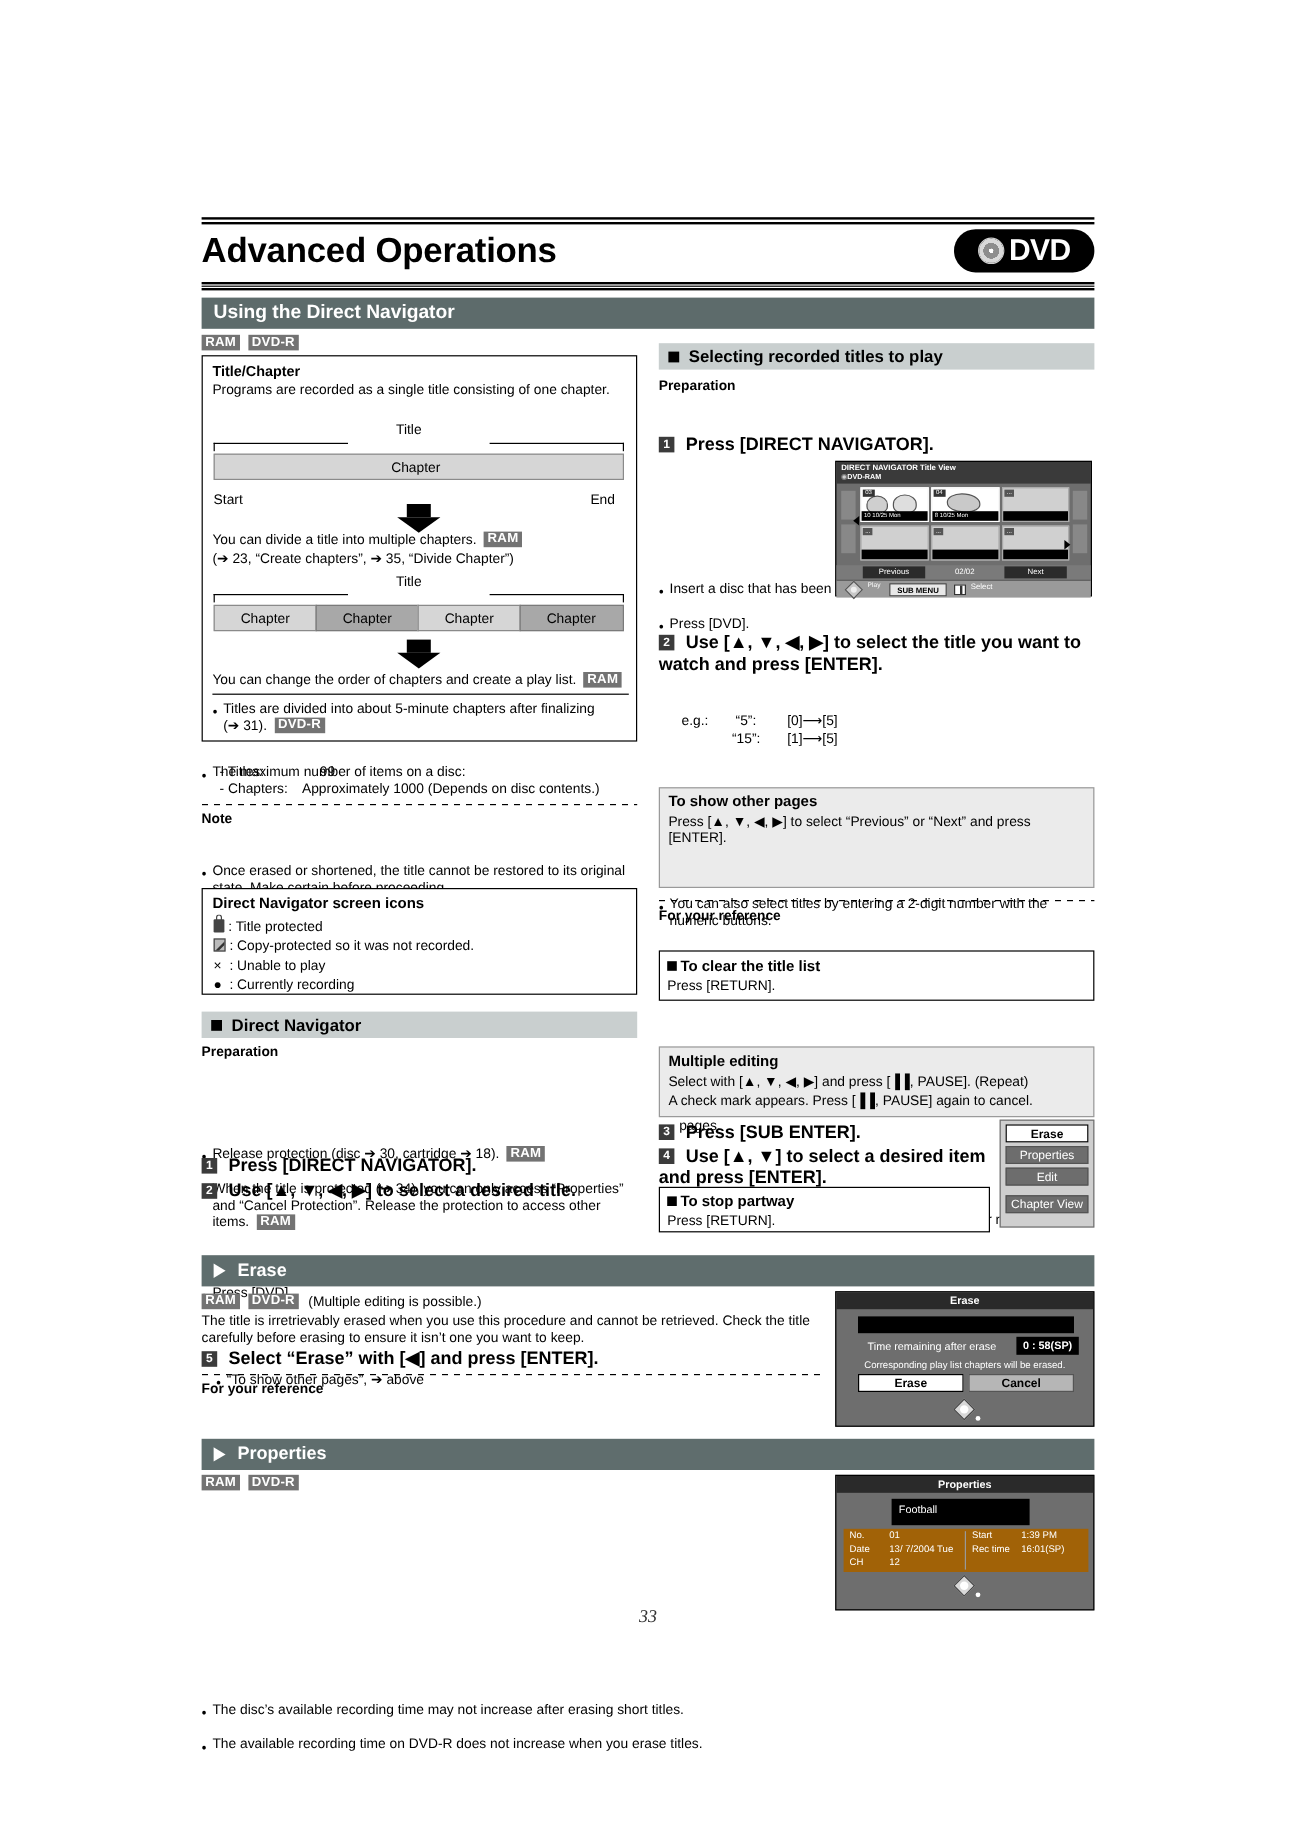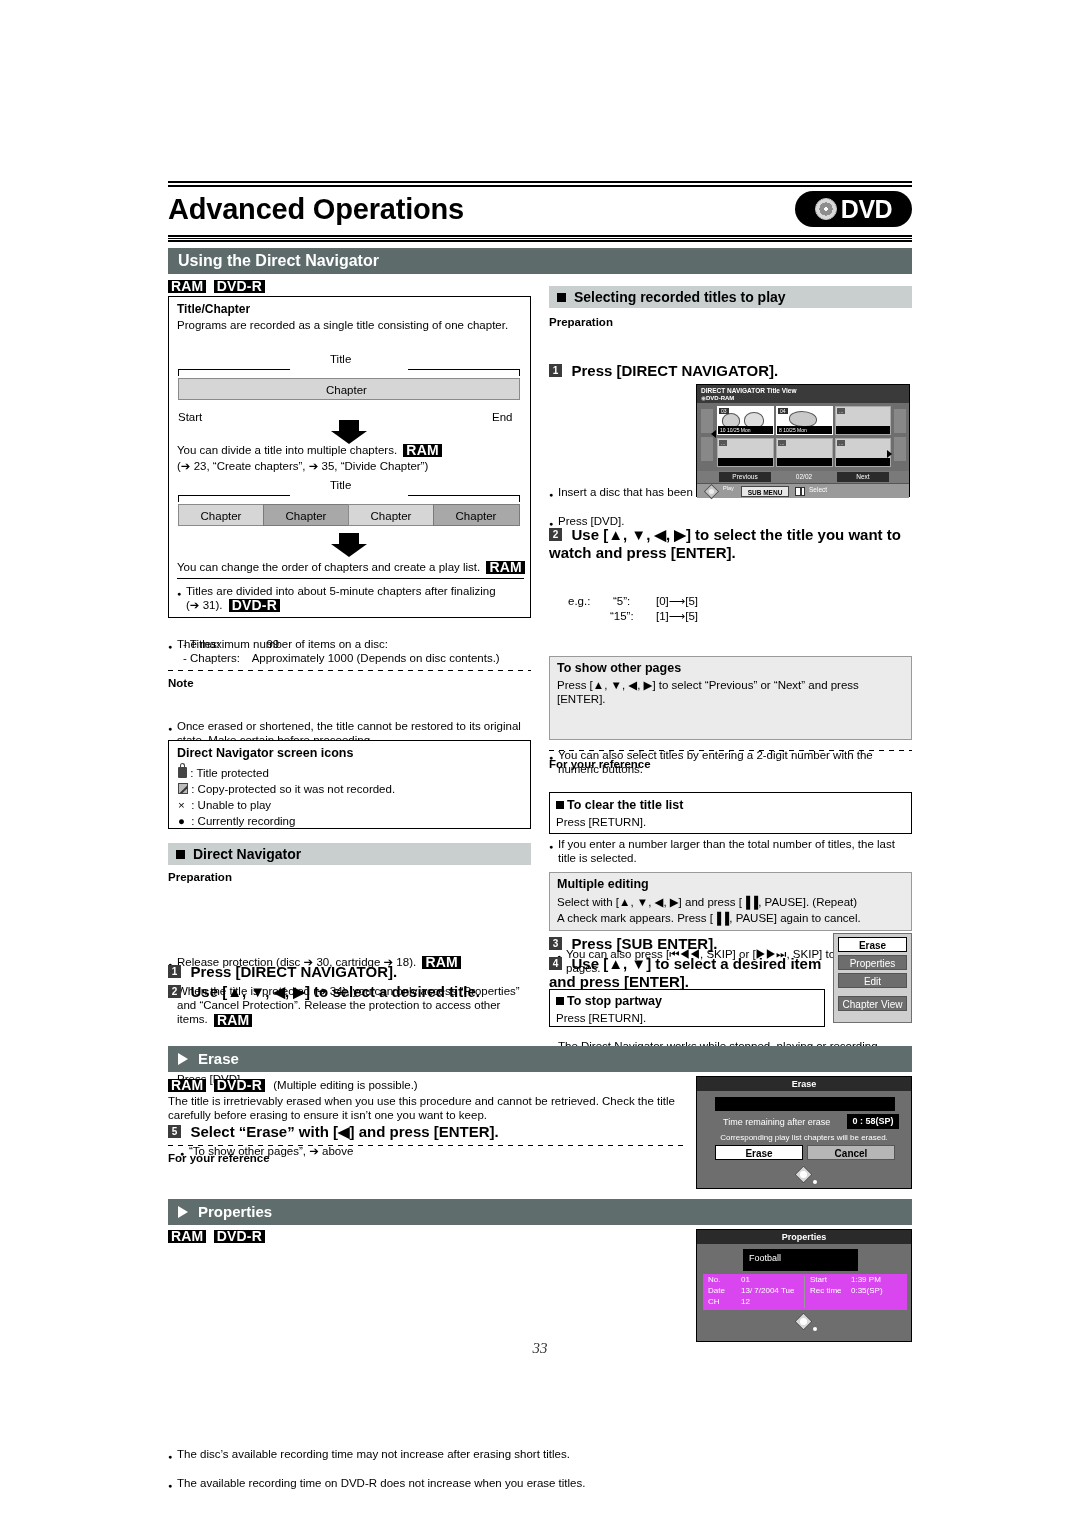--- a/index.html
+++ b/index.html
@@ -59,22 +59,22 @@
 
   .head2 {
     position:absolute; background:#c9cfcf; color:#000;
     font-size:14px; font-weight:bold; line-height:22px;
     padding-left:8px; display:flex; align-items:center; gap:8px;
   }
   .sq { width:9px; height:9px; background:#000; display:inline-block; }
 
   
   .tag {
-    display:inline-block; background:#000000; color:#fff;
-    font-size:14px; font-weight:bold; line-height:11px;
+    display:inline-block; background:#737373; color:#fff;
+    font-size:11px; font-weight:bold; line-height:11px;
     padding:1px 3px; vertical-align:middle; letter-spacing:0.2px;
   }
 
   
   .txt { position:absolute; font-size:11.5px; line-height:14px; }
   .bold { font-weight:bold; }
   .box { position:absolute; border:1px solid #000; background:#fff; }
   .greybox { position:absolute; border:1px solid #9a9a9a; background:#ebebeb; }
 
   .bullet::before { content:"\25CF"; font-size:7px; position:absolute; left:-9px; top:3px; }
@@ -390,23 +390,20 @@
     <span class="steptext">Use [▲, ▼, ◀, ▶] to select the title you want to watch and press [ENTER].</span>
   </div>
   <div class="txt li" style="left:558px; top:565px; width:352px;">
     <span class="bullet"></span><span>You can also select titles by entering a 2-digit number with the numeric buttons.</span>
   </div>
   <div class="txt" style="left:568px; top:594px;">e.g.:</div>
   <div class="txt" style="left:613px; top:594px;">“5”:</div>
   <div class="txt" style="left:656px; top:594px;">[0]⟶[5]</div>
   <div class="txt" style="left:610px; top:609px;">“15”:</div>
   <div class="txt" style="left:656px; top:609px;">[1]⟶[5]</div>
-  <div class="txt li" style="left:558px; top:626px; width:352px;">
-    <span class="bullet"></span><span>If you enter a number larger than the total number of titles, the last title is selected.</span>
-  </div>
 
   <div class="greybox" style="left:549px; top:656px; width:363px; height:84px;"></div>
   <div class="txt bold" style="left:557px; top:661px; font-size:12.5px;">To show other pages</div>
   <div class="txt" style="left:557px; top:678px; width:348px;">Press [▲, ▼, ◀, ▶] to select “Previous” or “Next” and press [ENTER].</div>
   <div class="txt li" style="left:566px; top:708px; width:340px;">
     <span class="bullet"></span><span>You can also press [⏮◀◀, SKIP] or [▶▶⏭, SKIP] to show other pages.</span>
   </div>
 
   <div class="dash-line" style="left:549px; top:750px; width:363px;"></div>
   <div class="txt bold" style="left:549px; top:757px;">For your reference</div>
@@ -494,31 +491,31 @@
   </div>
 
   <div class="txt" style="left:168px; top:1229px;">
     <span class="tag">RAM</span>
     <span class="tag" style="margin-left:4px;">DVD-R</span>
   </div>
 
   <div class="tv" style="left:696px; top:1229px; width:216px; height:113px;">
     <div style="position:absolute;left:0;top:0;width:100%;height:14px;background:#2a2a2a;color:#fff;font-size:9px;font-weight:bold;text-align:center;line-height:14px;">Properties</div>
     <div style="position:absolute;left:46px;top:19px;width:115px;height:22px;background:#000;color:#fff;font-size:9px;padding:4px 0 0 6px;">Football</div>
-    <div style="position:absolute;left:6px;top:44px;width:204px;height:36px;background:#d946ef;">
+    <div style="position:absolute;left:6px;top:44px;width:204px;height:36px;background:#a16207;">
       <div style="position:absolute;left:101px;top:2px;width:1px;height:32px;background:#999;"></div>
       <div style="position:absolute;left:5px;top:1px;font-size:8px;color:#fff;">No.</div>
       <div style="position:absolute;left:38px;top:1px;font-size:8px;color:#fff;">01</div>
       <div style="position:absolute;left:107px;top:1px;font-size:8px;color:#fff;">Start</div>
       <div style="position:absolute;left:148px;top:1px;font-size:8px;color:#fff;">1:39 PM</div>
 
       <div style="position:absolute;left:5px;top:12px;font-size:8px;color:#fff;">Date</div>
       <div style="position:absolute;left:38px;top:12px;font-size:8px;color:#fff;">13/ 7/2004 Tue</div>
       <div style="position:absolute;left:107px;top:12px;font-size:8px;color:#fff;">Rec time</div>
-      <div style="position:absolute;left:148px;top:12px;font-size:8px;color:#fff;">0:35(SP)</div>
+      <div style="position:absolute;left:148px;top:12px;font-size:8px;color:#fff;">16:01(SP)</div>
 
       <div style="position:absolute;left:5px;top:23px;font-size:8px;color:#fff;">CH</div>
       <div style="position:absolute;left:38px;top:23px;font-size:8px;color:#fff;">12</div>
     </div>
     <div style="position:absolute;left:96px;top:84px;width:24px;height:16px;">
       <div style="position:absolute;left:4px;top:1px;width:13px;height:13px;background:#d8d8d8;border:1px solid #444;transform:rotate(45deg);"></div>
       <div style="position:absolute;left:7px;top:4px;width:7px;height:7px;background:#fff;border-radius:50%;"></div>
       <div style="position:absolute;left:20px;top:13px;width:4px;height:4px;background:#fff;border-radius:50%;"></div>
     </div>
   </div>

